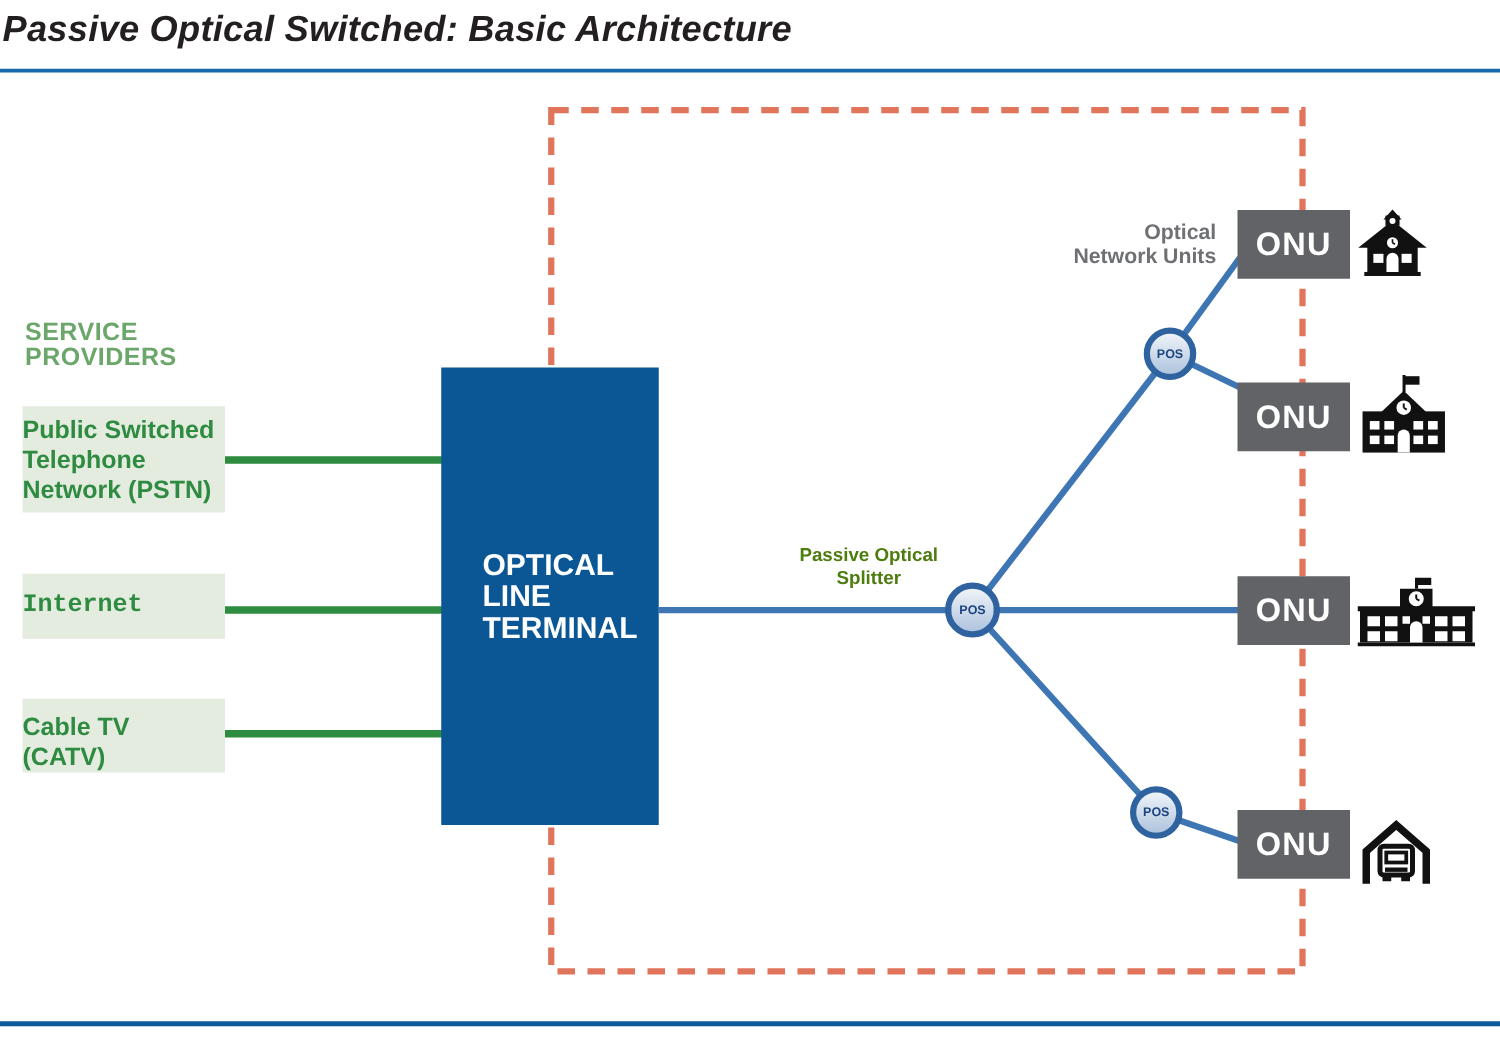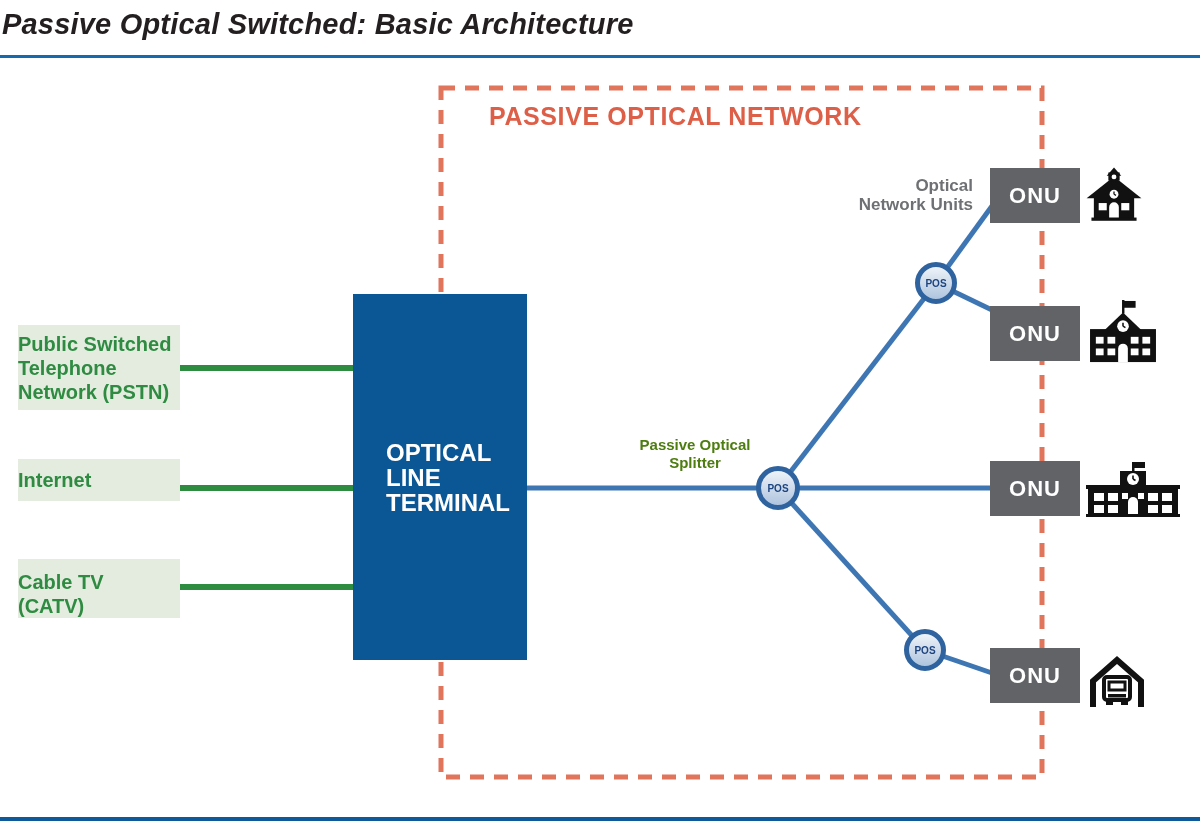--- a/index.html
+++ b/index.html
@@ -24,21 +24,21 @@
     line-height:20px;white-space:pre-line;letter-spacing:0.4px;
   }
   .sp-box{
     left:18px;width:162px;background:#E3ECDF;display:flex;align-items:center;
     box-sizing:border-box;
   }
   .sp-box .sp-text{
     font-size:20px;font-weight:bold;color:#2E8B41;line-height:1.2;white-space:pre-line;
   }
   .sp-box.b1{top:325px;height:85px;}
-  .sp-box.b2{top:459px;height:42px;}
+  .sp-box.b2{top:459px;height:52px;font-family:Liberation Mono, monospace;}
   .sp-box.b3{top:559px;height:59px;align-items:flex-end;}
   .olt{
     left:353px;top:294px;width:174px;height:366px;background:#0B5796;
     display:flex;align-items:center;box-sizing:border-box;padding-left:33px;
   }
   .olt .olt-text{
     color:#ffffff;font-size:24px;font-weight:bold;line-height:25px;white-space:pre-line;
   }
   .splitter-label{
     left:620px;top:436px;width:150px;text-align:center;font-size:15px;font-weight:bold;
@@ -48,21 +48,21 @@
     border:5px solid #2E639F;border-radius:50%;
     background:linear-gradient(180deg,#EEF3F8 0%,#CBD9EA 55%,#AFC4DE 100%);
     display:flex;align-items:center;justify-content:center;
     font-size:10px;font-weight:bold;color:#1C4480;box-sizing:border-box;z-index:3;
   }
   .pos.main{left:756px;top:466px;width:44px;height:44px;}
   .pos.top{left:915px;top:262px;width:42px;height:42px;}
   .pos.bottom{left:904px;top:629px;width:42px;height:42px;}
   .onu-box{
     left:990px;width:90px;height:55px;background:#616366;display:flex;
-    align-items:center;justify-content:center;color:#fff;font-size:22px;
+    align-items:center;justify-content:center;color:#fff;font-size:26px;
     font-weight:bold;letter-spacing:1px;
   }
   .onu-box.o1{top:168px;} .onu-box.o2{top:306px;} .onu-box.o3{top:461px;} .onu-box.o4{top:648px;}
   .onu-group-label{
     left:823px;top:176px;width:150px;text-align:right;font-size:17px;font-weight:bold;
     color:#6E7073;line-height:19px;white-space:pre-line;
   }
   .endpoint-icon{line-height:0;}
   .ic1{left:1085px;top:166px;} .ic2{left:1088px;top:300px;}
   .ic3{left:1086px;top:462px;} .ic4{left:1088px;top:652px;}
@@ -86,22 +86,23 @@
     <g stroke="#3E76B4" stroke-width="5">
       <line x1="527" y1="488" x2="992" y2="488"></line>
       <line x1="778" y1="488" x2="936" y2="283"></line>
       <line x1="936" y1="283" x2="992" y2="206"></line>
       <line x1="936" y1="283" x2="992" y2="310"></line>
       <line x1="778" y1="488" x2="925" y2="650"></line>
       <line x1="925" y1="650" x2="992" y2="673"></line>
     </g>
   </svg>
 
-  <div class="layer pon-label">PASSIVE OPTICAL NETWORK</div>
-
+
+  <div class="layer sp-heading">SERVICE
+PROVIDERS</div>
 
   <div class="layer sp-box b1">
     <span class="sp-text">Public Switched
 Telephone
 Network (PSTN)</span>
   </div>
   <div class="layer sp-box b2">
     <span class="sp-text">Internet</span>
   </div>
   <div class="layer sp-box b3">

